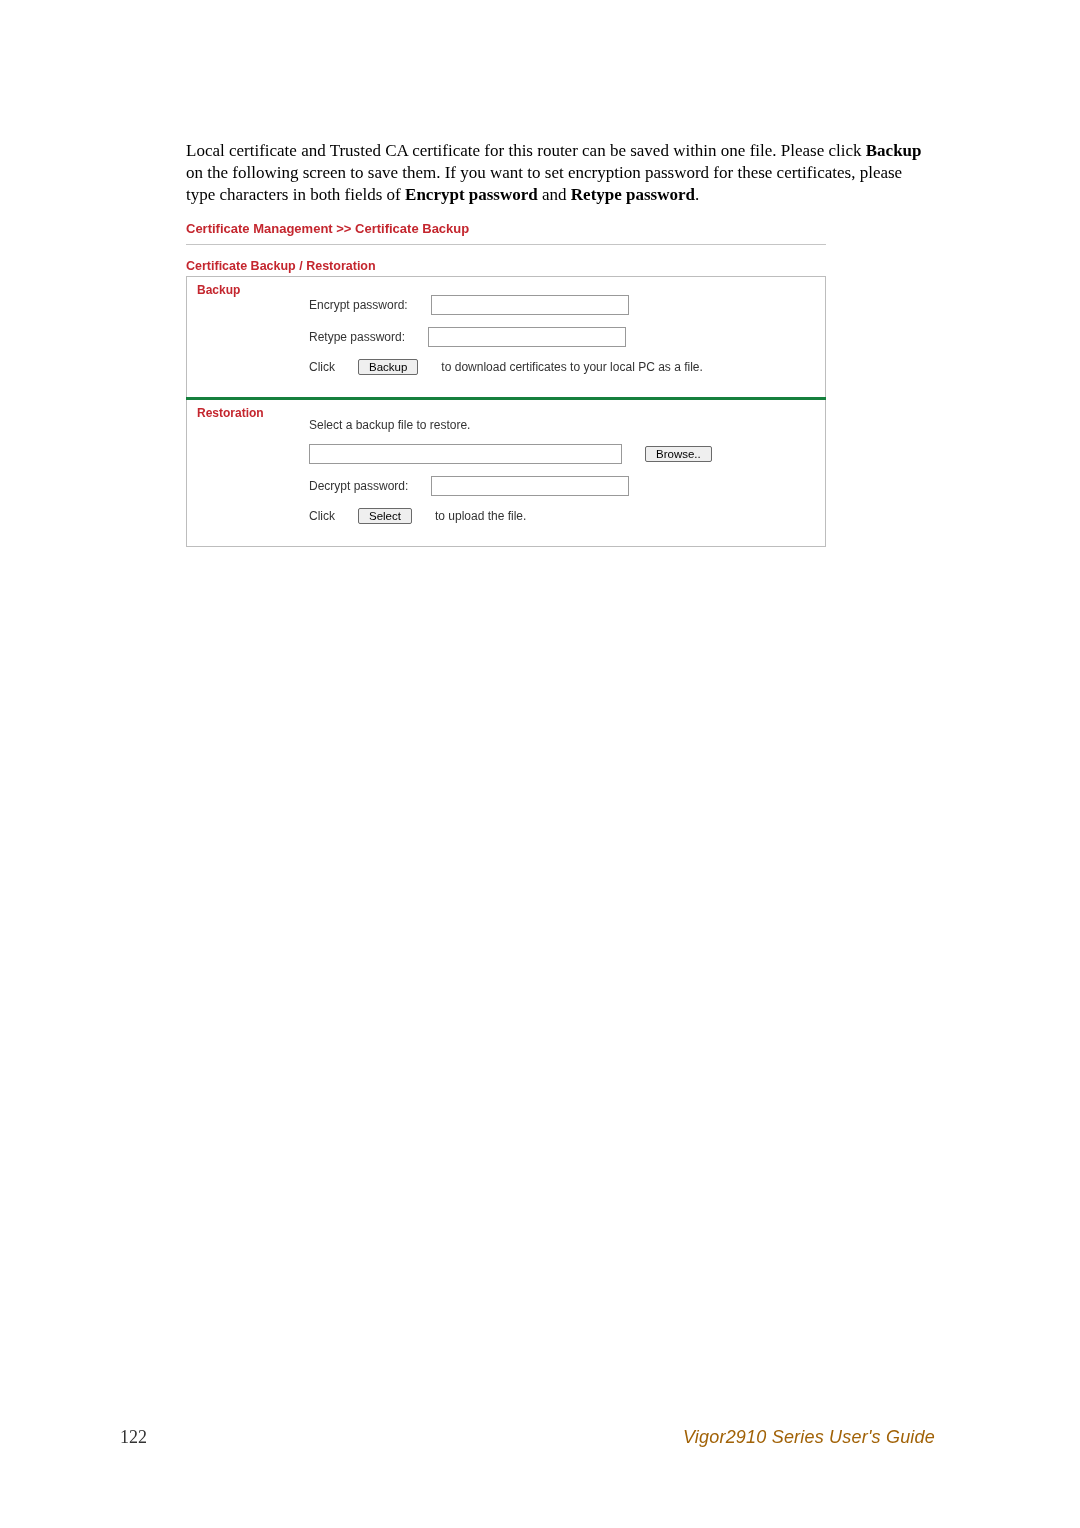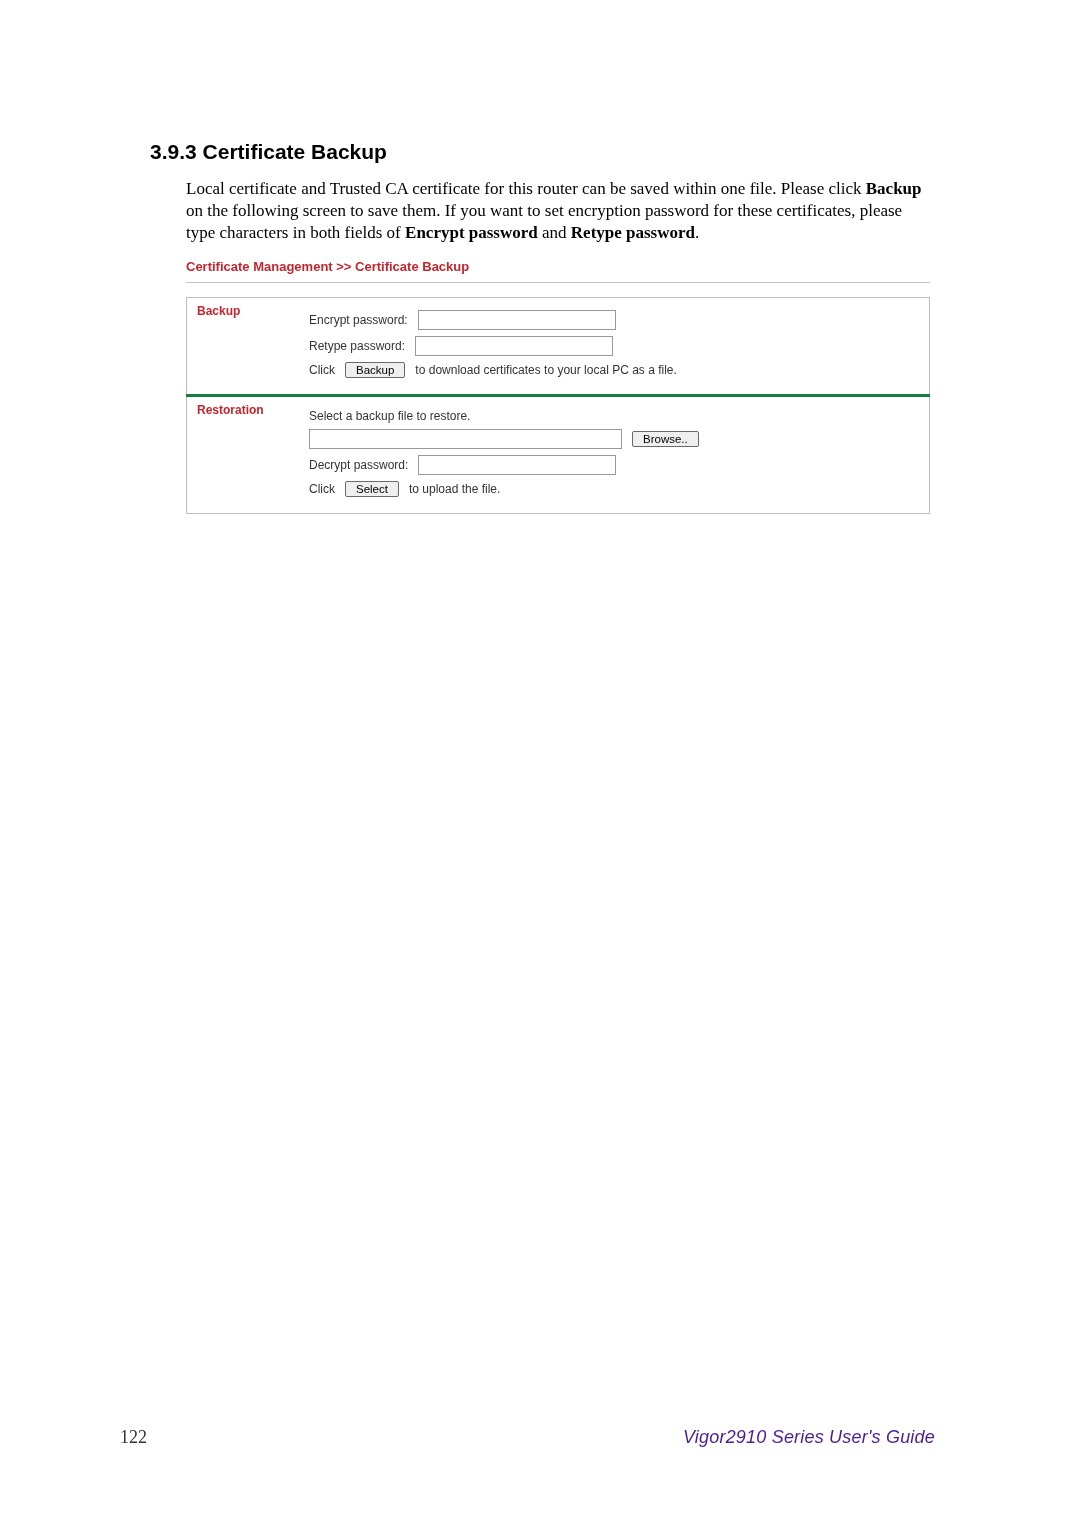--- a/index.html
+++ b/index.html
@@ -26,21 +26,21 @@
     line-height: 1.28;
     color: #000;
     margin: 0 0 14px 36px;
   }
   .intro-para b { font-weight: bold; }
   .router-panel {
     margin-left: 36px;
     font-family: Verdana, Arial, sans-serif;
     font-size: 12px;
     color: #222;
-    width: 744px;
+    width: 640px;
   }
   .breadcrumb {
     color: #c4262e;
     font-weight: bold;
     font-size: 13px;
     padding: 2px 0 8px 0;
   }
   .thin-rule {
     height: 1px;
     background: #c5c5c5;
@@ -64,24 +64,24 @@
   table.box tr.sep td {
     border-top: 3px solid #15803d;
   }
   .side-label {
     color: #c4262e;
     font-weight: bold;
     width: 92px;
     padding-top: 8px;
   }
   .form-row {
-    margin: 6px 0;
+    margin: 12px 0;
     display: flex;
     align-items: center;
-    gap: 10px;
+    gap: 23px;
   }
   .form-row label {
     color: #333;
     font-size: 12px;
   }
   input.text {
     height: 18px;
     border: 1px solid #999;
     width: 190px;
     font-size: 12px;
@@ -112,38 +112,38 @@
     padding: 0 145px 0 120px;
     font-size: 18px;
   }
   .footer .pnum {
     font-family: "Times New Roman", Times, serif;
     color: #333;
   }
   .footer .book {
     font-family: Arial, Helvetica, sans-serif;
     font-style: italic;
-    color: #4c1d95;
+    color: #a16207;
     letter-spacing: 0.2px;
   }
 </style>
 </head>
 <body>
 
 <div class="page">
-  <h2 class="section-heading">3.9.3 Certificate Backup</h2>
 
   <p class="intro-para">
     <span>Local certificate and Trusted CA certificate for this router can be saved within one file. Please click </span><b>Backup</b><span> on the following screen to save them. If you want to set encryption password for these certificates, please type characters in both fields of </span><b>Encrypt password</b><span> and </span><b>Retype password</b><span>.</span>
   </p>
 
   <div class="router-panel">
     <div class="breadcrumb">Certificate Management &gt;&gt; Certificate Backup</div>
     <div class="thin-rule"></div>
 
+    <div class="subheading">Certificate Backup / Restoration</div>
 
     <table class="box">
       <tbody>
           <tr>
         <td class="side-label">Backup</td>
         <td>
           <div class="form-row">
             <label>Encrypt password:</label>
             <input class="text" type="text" style="">
           </div>

